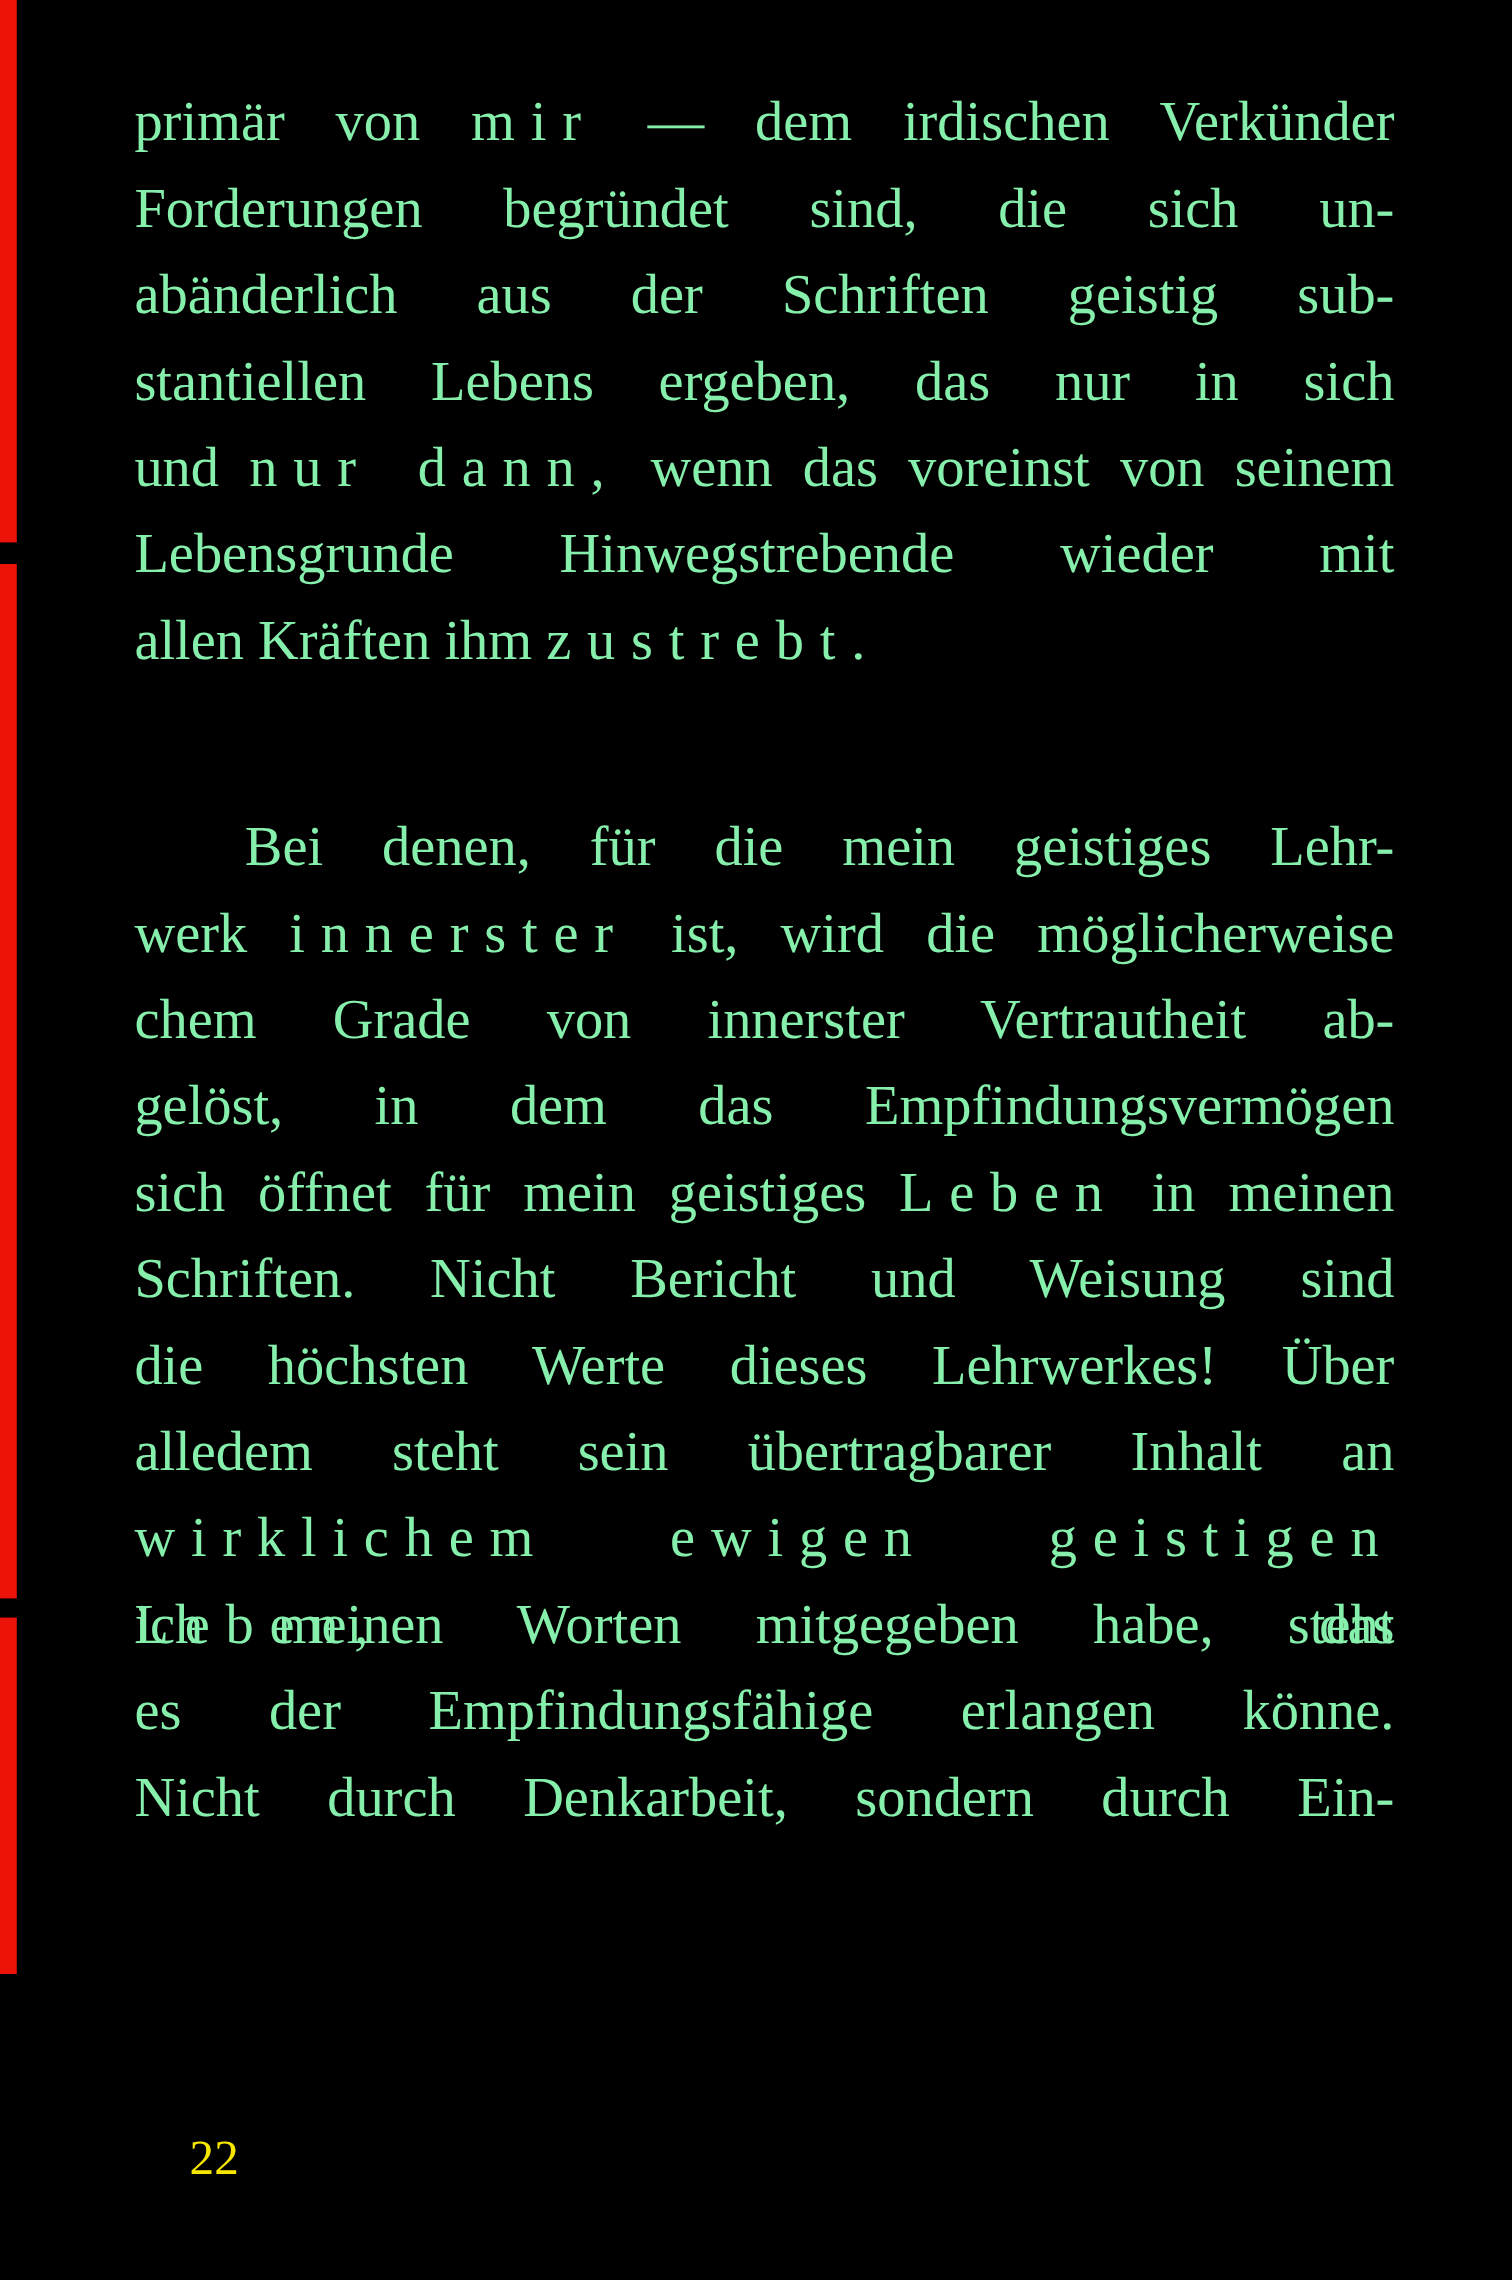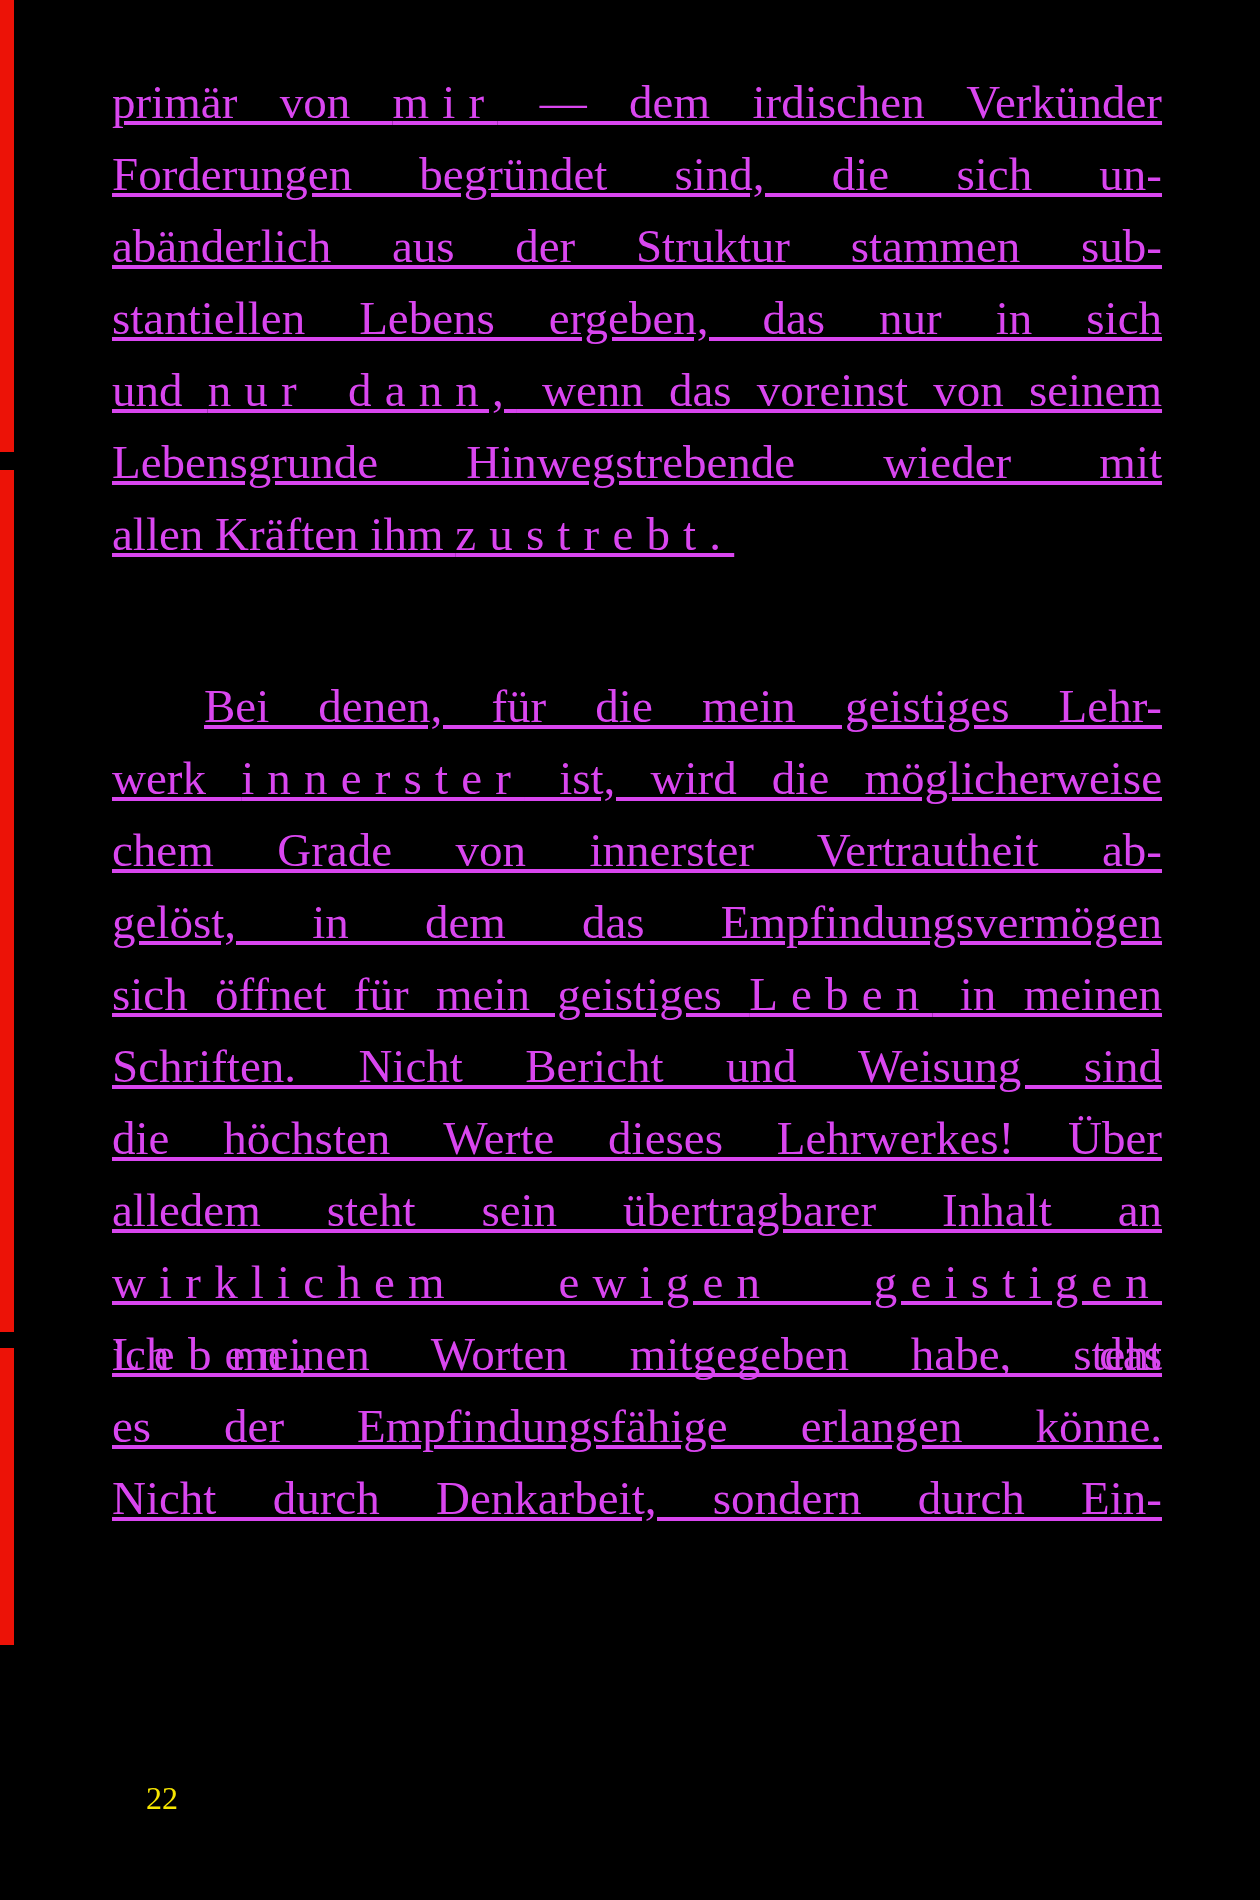--- a/index.html
+++ b/index.html
@@ -27,24 +27,23 @@
     background: #ec1207;
   }
   .red-stripe.seg1 { top: 0;     height: 452px;  }
   .red-stripe.seg2 { top: 470px; height: 862px;  }
   .red-stripe.seg3 { top: 1348px;height: 297px;  }
   .text-block {
     position: absolute;
     left: 112px;
     top: 66px;
     width: 1050px;
-    color: #d946ef;
+    color: #86efac;
     font-size: 47px;
     line-height: 72px;
-    text-decoration: underline;
   }
   .line {
     text-align: justify;
     text-align-last: justify;
     height: 72px;
     white-space: normal;
     overflow: visible;
   }
   .line.short {
     text-align-last: left;
@@ -53,42 +52,42 @@
     padding-left: 92px;
   }
   .para2 {
     margin-top: 100px;
   }
   .sperr {
     letter-spacing: 0.28em;
   }
   .page-number {
     position: absolute;
-    left: 146px;
+    left: 158px;
     top: 1772px;
     color: #f7e600;
-    font-size: 32px;
+    font-size: 41px;
     line-height: 52px;
   }
 </style>
 </head>
 <body>
 
 <div class="page">
 
   <div class="red-stripe seg1"></div>
   <div class="red-stripe seg2"></div>
   <div class="red-stripe seg3"></div>
 
   <div class="text-block">
 
     <div class="para1">
       <div class="line"><span>primär von </span><span class="sperr">mir</span><span> — dem irdischen Verkünder</span></div>
       <div class="line"><span>Forderungen begründet sind, die sich un-</span></div>
-      <div class="line"><span>abänderlich aus der Struktur stammen sub-</span></div>
+      <div class="line"><span>abänderlich aus der Schriften geistig sub-</span></div>
       <div class="line"><span>stantiellen Lebens ergeben, das nur in sich</span></div>
       <div class="line"><span>und </span><span class="sperr">nur dann,</span><span> wenn das voreinst von seinem</span></div>
       <div class="line"><span>Lebensgrunde Hinwegstrebende wieder mit</span></div>
       <div class="line short"><span>allen Kräften ihm </span><span class="sperr">zustrebt.</span></div>
     </div>
 
     <div class="para2">
       <div class="line indent"><span>Bei denen, für die mein geistiges Lehr-</span></div>
       <div class="line"><span>werk </span><span class="sperr">innerster</span><span> ist, wird die möglicherweise</span></div>
       <div class="line"><span>chem Grade von innerster Vertrautheit ab-</span></div>

